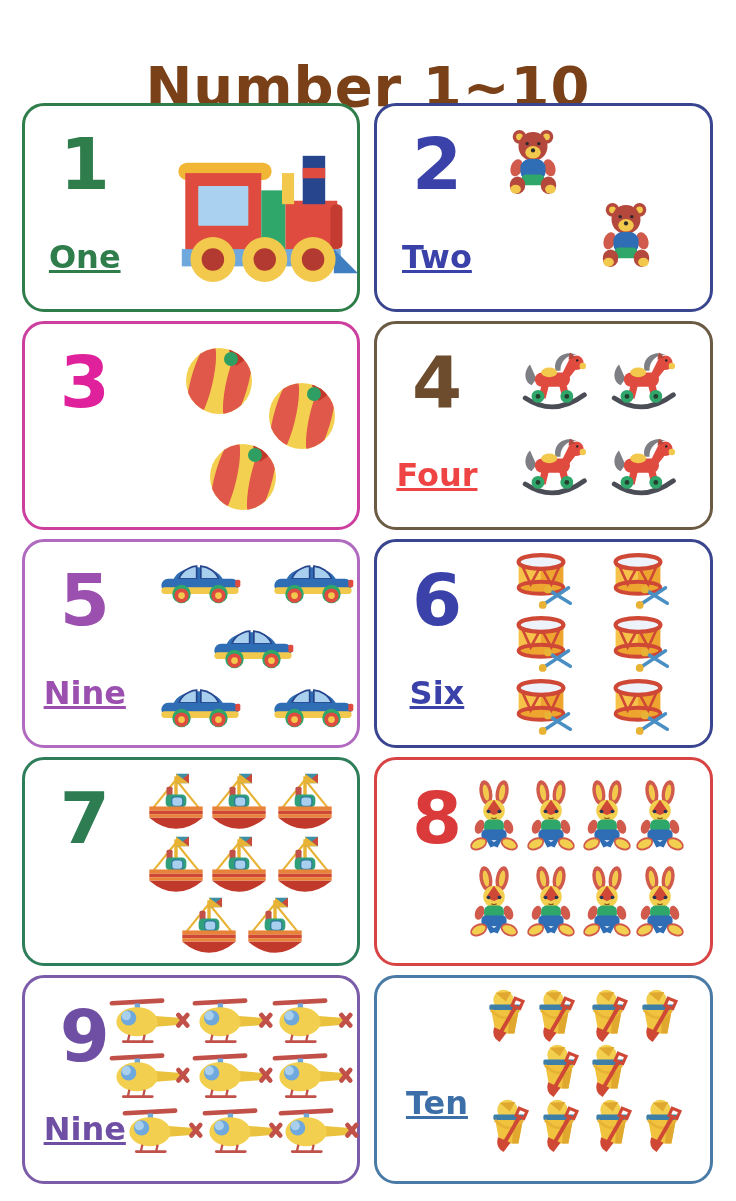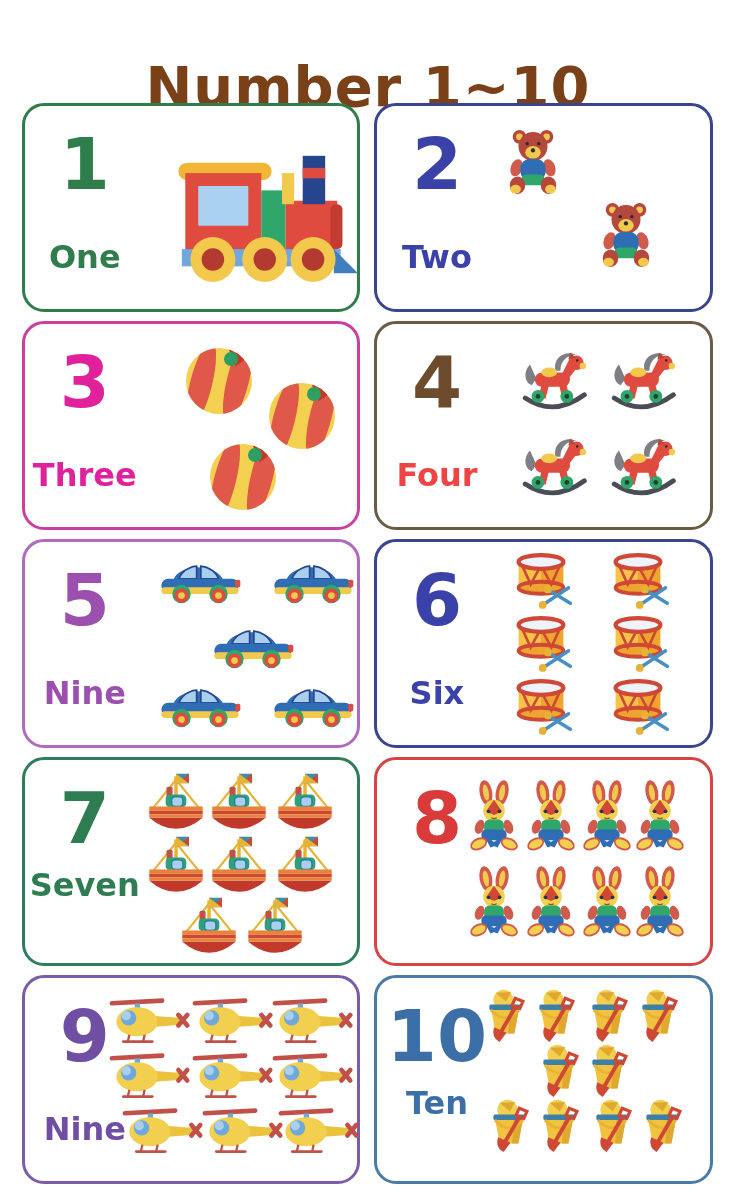--- a/index.html
+++ b/index.html
@@ -20,21 +20,21 @@
     position:relative;background:#ffffff;
     border:3px solid #888;border-radius:22px;
     box-sizing:border-box;
   }
 
   .num-block{
     position:absolute;left:2%;top:6%;width:32%;height:88%;
     display:flex;flex-direction:column;align-items:center;z-index:2;
   }
   .num{font-size:72px;font-weight:800;line-height:1;margin-top:10px;}
-  .word{font-size:32px;font-weight:700;margin-top:auto;margin-bottom:20%;white-space:nowrap;}
+  .word{font-size:32px;font-weight:700;margin-top:auto;margin-bottom:20%;white-space:nowrap;text-decoration:underline;}
   .word-mid .word{margin-bottom:44%;}
 
   .icons{position:absolute;inset:0;z-index:1;}
   .icon{position:absolute;display:block;}
 
   
   .c1 .icon{width:190px;height:150px;left:43%;top:18%;}
   
   .c2 .icon{width:58px;height:72px;}
   .c2 .icon:nth-child(1){left:38%;top:10%;}
@@ -306,21 +306,20 @@
           </svg>
           <svg class="icon">
             <use href="#sym-teddy-bear"></use>
           </svg>
         </div>
     </article>
 
     <article class="card c3" style="border-color: rgb(204, 63, 158);">
       <div class="num-block">
         <div class="num" style="color: rgb(223, 33, 156);">3</div>
-        <div class="word" style="color: rgb(223, 33, 156);">Three</div>
       </div>
       <div class="icons">
           <svg class="icon">
             <use href="#sym-ball"></use>
           </svg>
           <svg class="icon">
             <use href="#sym-ball"></use>
           </svg>
           <svg class="icon">
             <use href="#sym-ball"></use>
@@ -396,21 +395,20 @@
           </svg>
           <svg class="icon">
             <use href="#sym-drum"></use>
           </svg>
         </div>
     </article>
 
     <article class="card c7 word-mid" style="border-color: rgb(46, 125, 91);">
       <div class="num-block">
         <div class="num" style="color: rgb(46, 125, 82);">7</div>
-        <div class="word" style="color: rgb(46, 125, 82);">Seven</div>
       </div>
       <div class="icons">
           <svg class="icon">
             <use href="#sym-boat"></use>
           </svg>
           <svg class="icon">
             <use href="#sym-boat"></use>
           </svg>
           <svg class="icon">
             <use href="#sym-boat"></use>
@@ -496,21 +494,20 @@
             <use href="#sym-helicopter"></use>
           </svg>
           <svg class="icon">
             <use href="#sym-helicopter"></use>
           </svg>
         </div>
     </article>
 
     <article class="card c10 word-mid" style="border-color: rgb(74, 123, 166);">
       <div class="num-block">
-        <div class="num" style="color: rgb(60, 110, 168);">10</div>
         <div class="word" style="color: rgb(60, 110, 168);">Ten</div>
       </div>
       <div class="icons">
           <svg class="icon">
             <use href="#sym-bucket"></use>
           </svg>
           <svg class="icon">
             <use href="#sym-bucket"></use>
           </svg>
           <svg class="icon">

